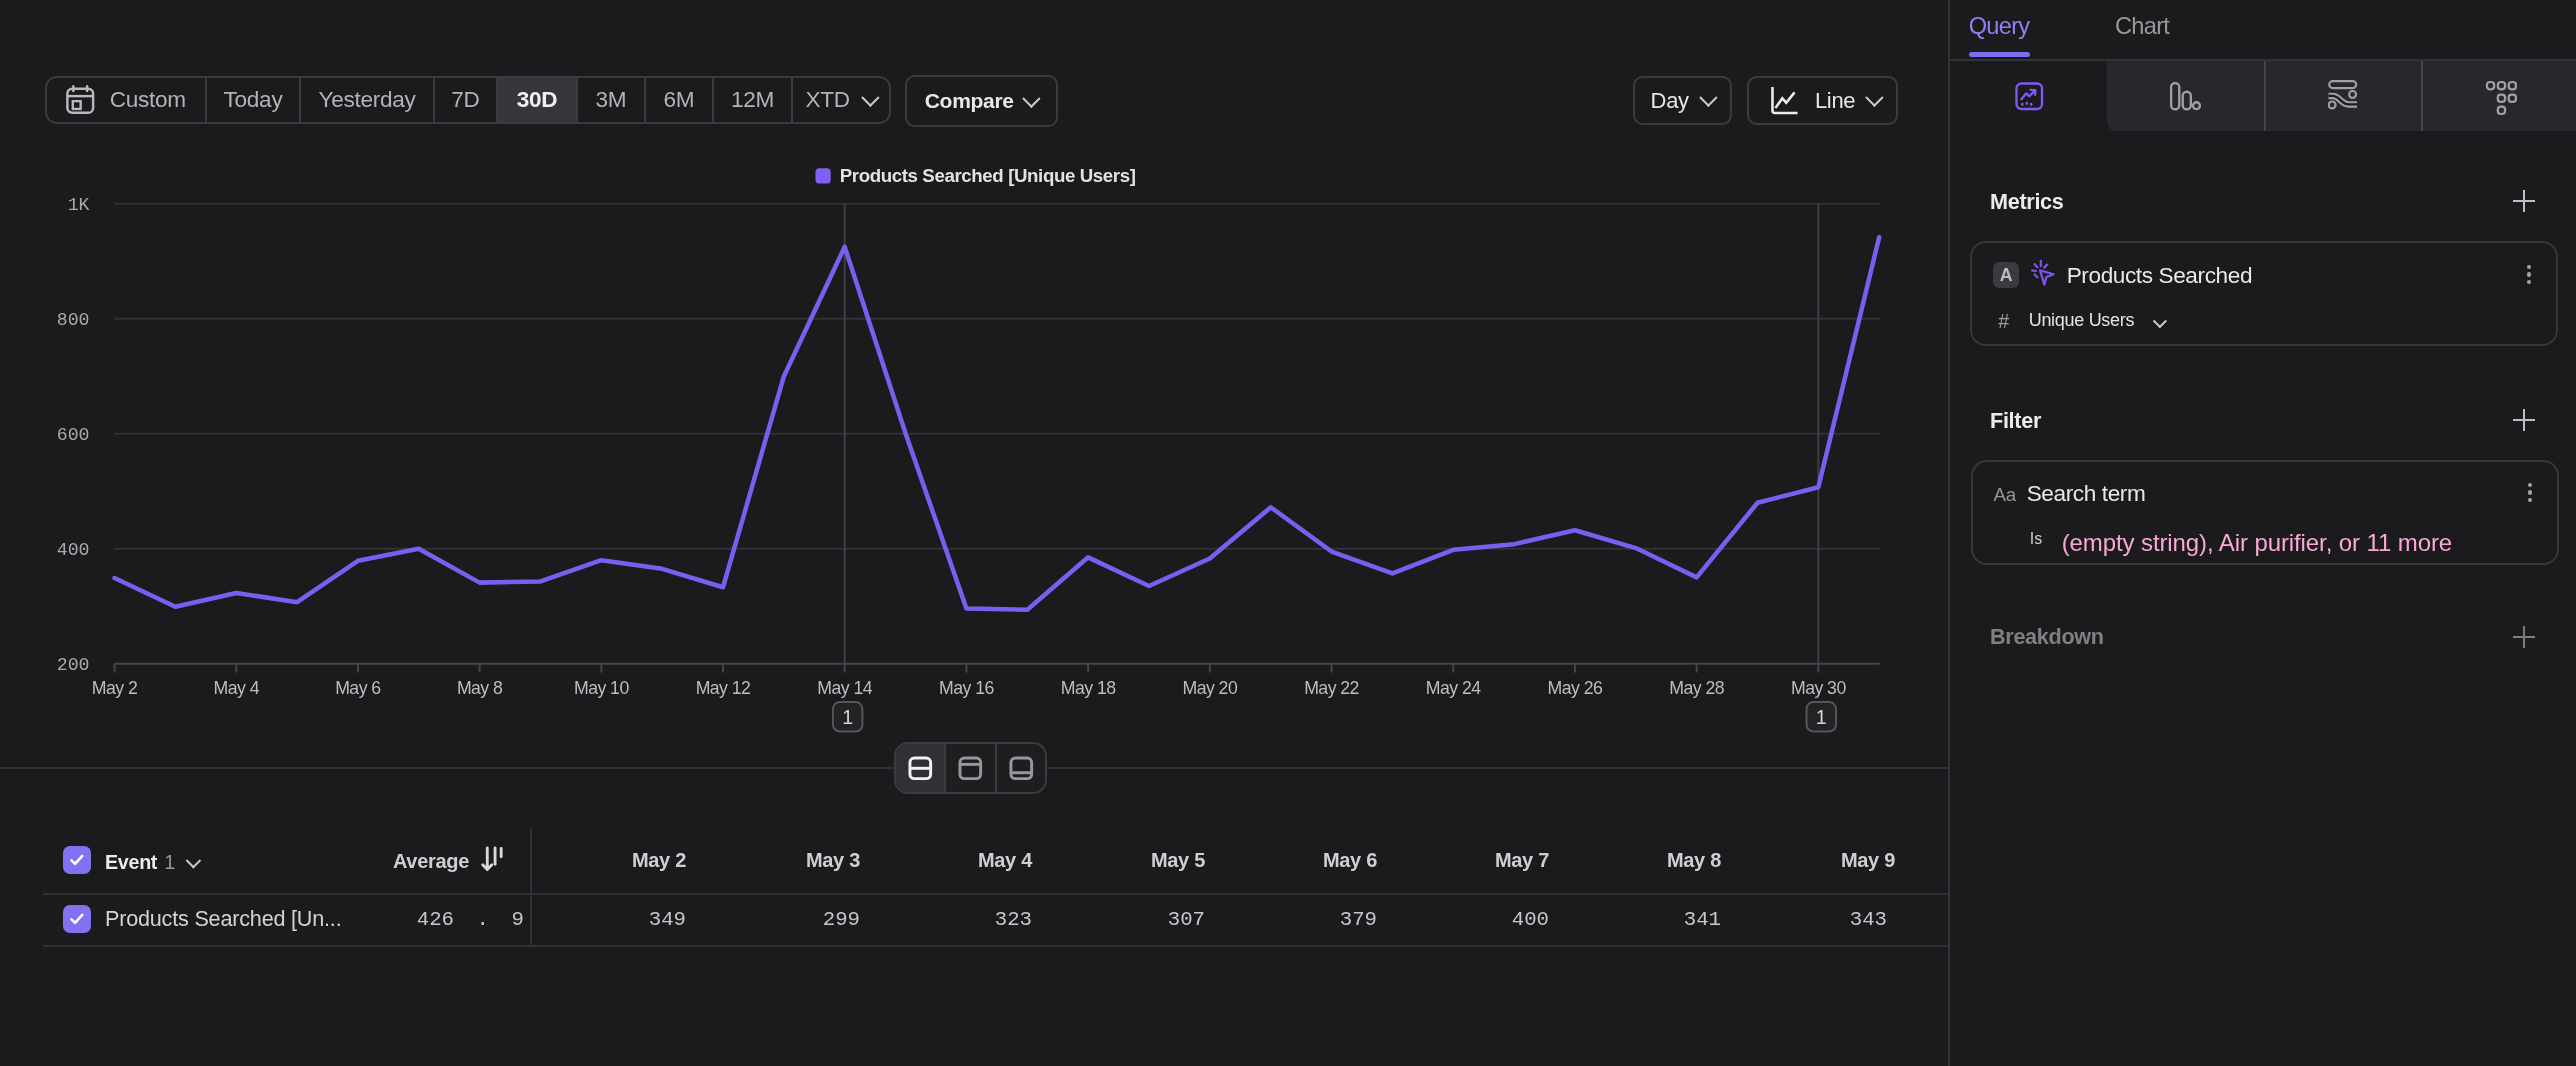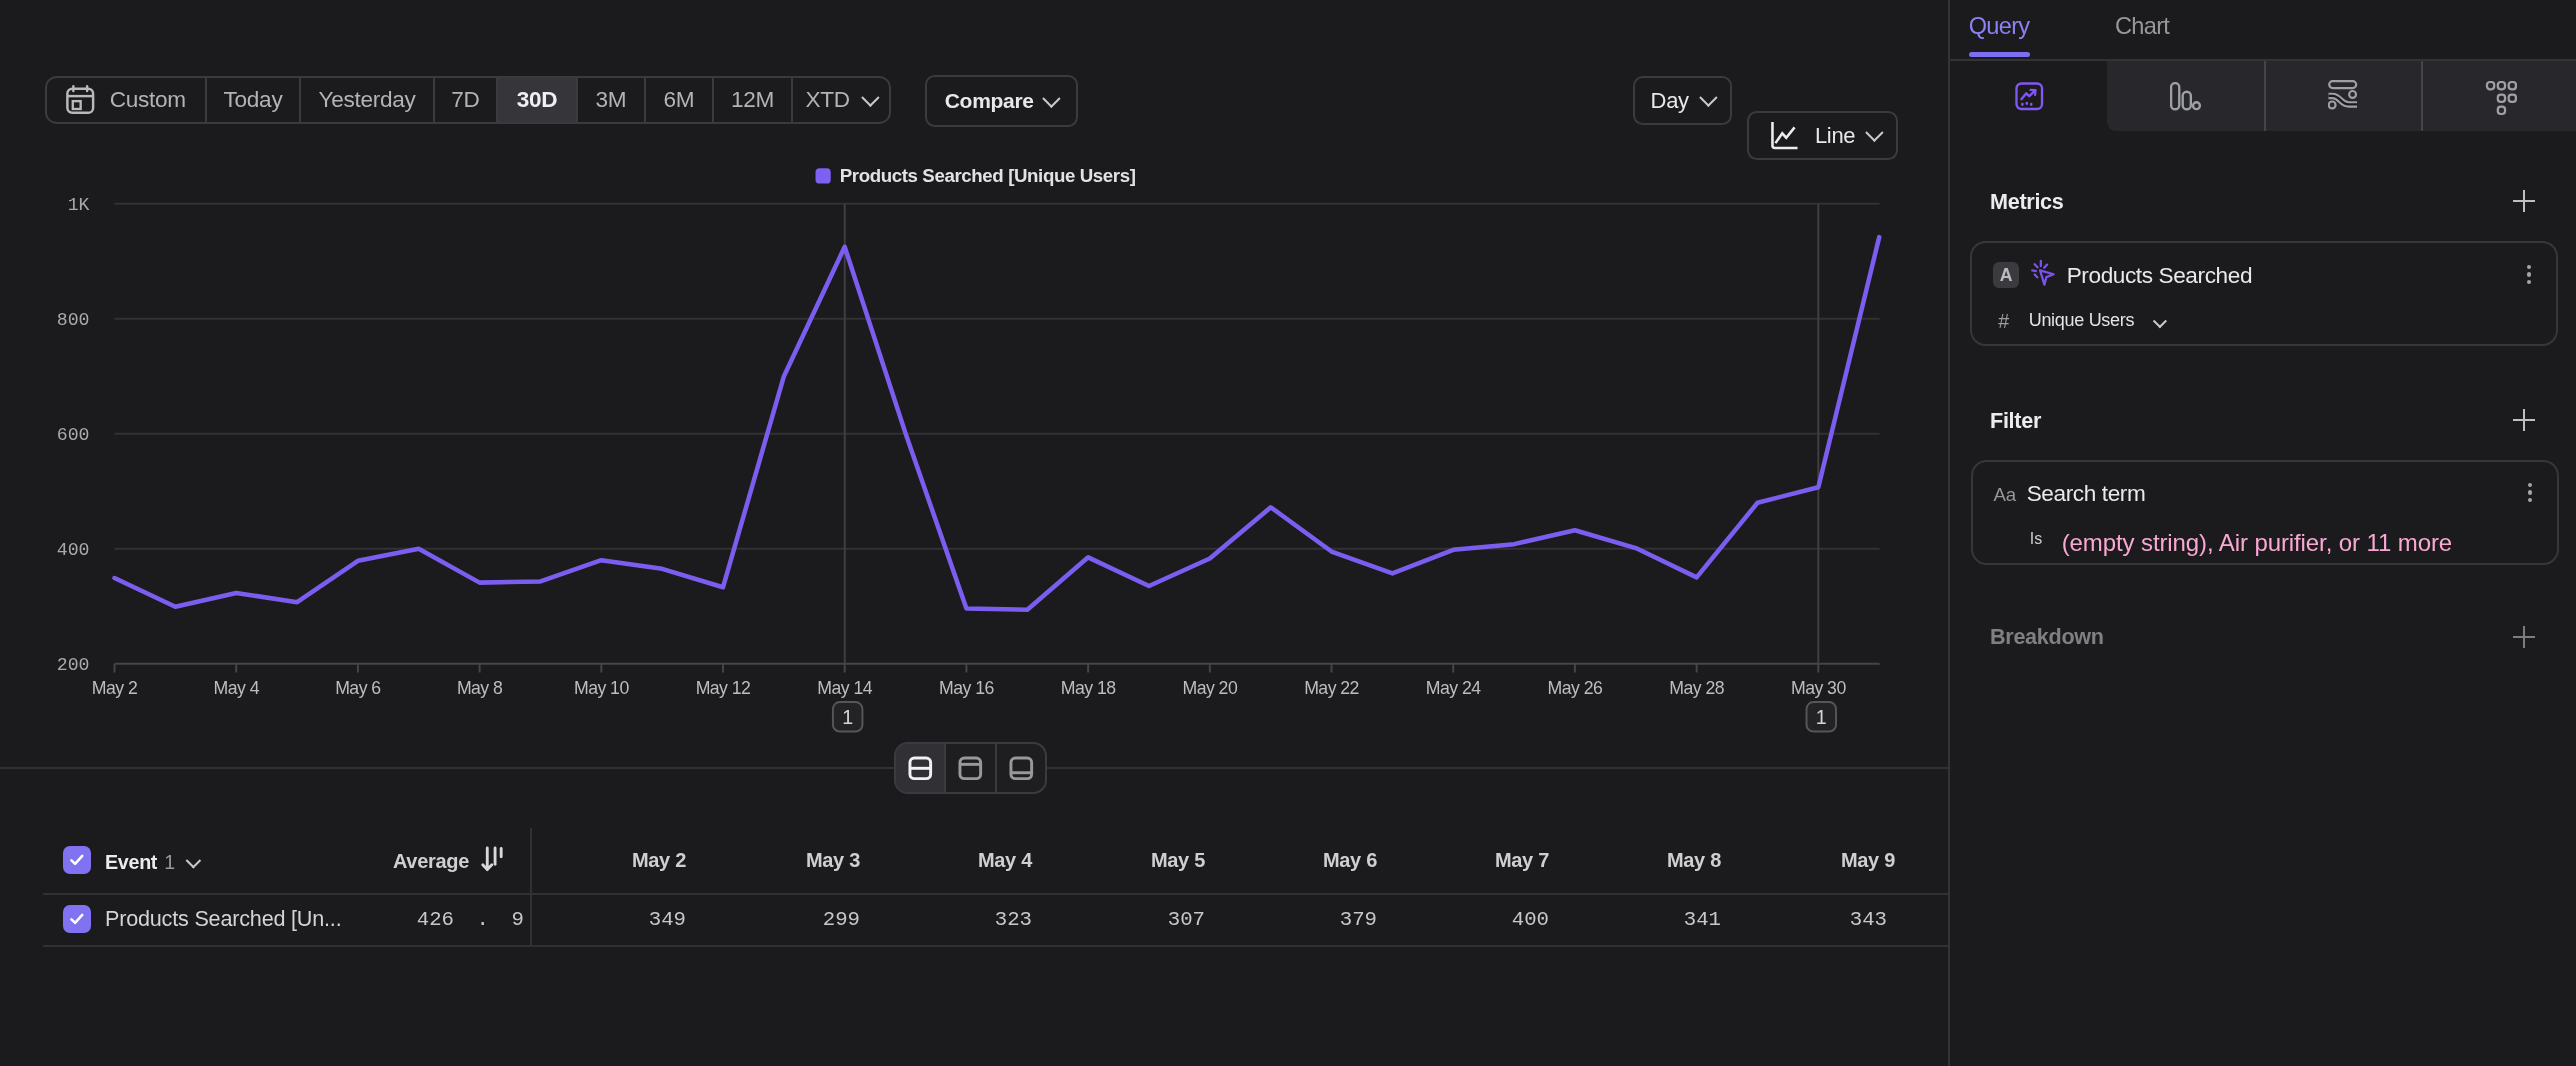--- a/index.html
+++ b/index.html
@@ -60,23 +60,23 @@
       Custom</div>
     <div class="c" style="width:94px;">Today</div>
     <div class="c" style="width:134px;">Yesterday</div>
     <div class="c" style="width:63px;">7D</div>
     <div class="c on" style="width:80px;">30D</div>
     <div class="c" style="width:68px;">3M</div>
     <div class="c" style="width:68px;">6M</div>
     <div class="c" style="width:79px;">12M</div>
     <div class="c" style="flex:1;">XTD <span class="chev" style="margin-left:13.8px;"></span></div>
   </div>
-  <div class="abs btn" style="left:905px; top:75px; width:153px; height:52px; font-weight:600; font-size:21px;margin-left:20px;">Compare <span class="chev" style="margin-left:11.8px;"></span></div>
+  <div class="abs btn" style="left:905px; top:75px; width:153px; height:52px; font-weight:600; font-size:21px;">Compare <span class="chev" style="margin-left:11.8px;"></span></div>
   <div class="abs btn" style="left:1633px; top:76px; width:99px; height:49px;">Day <span class="chev" style="margin-left:12.8px;"></span></div>
-  <div class="abs btn" style="left:1747px; top:76px; width:151px; height:49px; justify-content:flex-start; padding-left:20.7px;margin-top:35px;">
+  <div class="abs btn" style="left:1747px; top:76px; width:151px; height:49px; justify-content:flex-start; padding-left:20.7px;">
     <svg width="29.5" height="31.5" viewBox="0 0 30 32" fill="none" stroke="#ececee" stroke-width="2.6" style="margin-right:15.7px;">
       <path d="M2.5 2 V26 Q2.5 28.5 5 28.5 H28"></path>
       <path d="M5.5 23.5 L12.5 13.5 L16.5 18 L25 7.5"></path>
     </svg>
     Line <span class="chev" style="margin-left:12.8px;"></span></div>
 
   <svg class="abs" style="left:0; top:157px;" width="1948" height="610" viewBox="0 0 1980 620">
     <g stroke="#323236" stroke-width="2">
       <line x1="116.4" y1="47.5" x2="1910.5" y2="47.5"></line>
       <line x1="116.4" y1="164.4" x2="1910.5" y2="164.4"></line>

